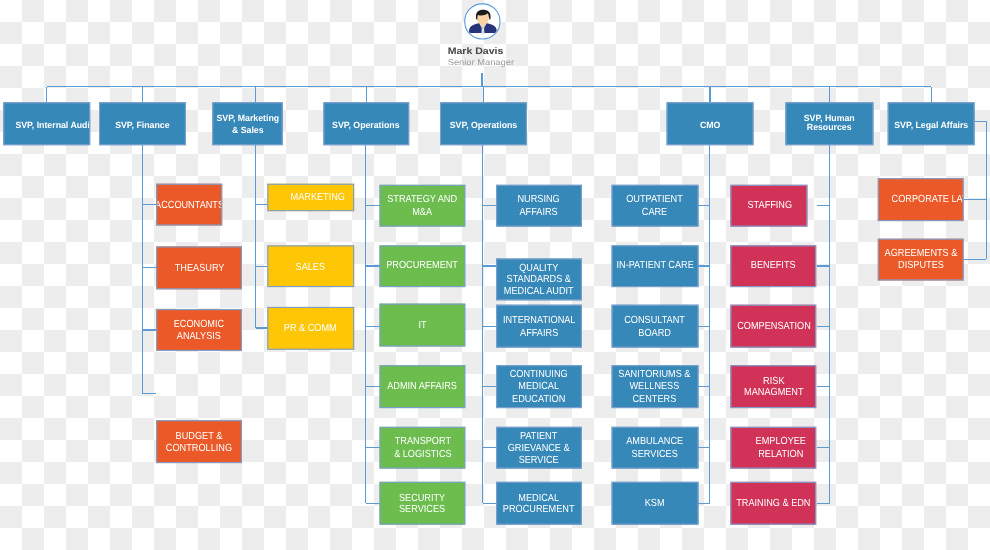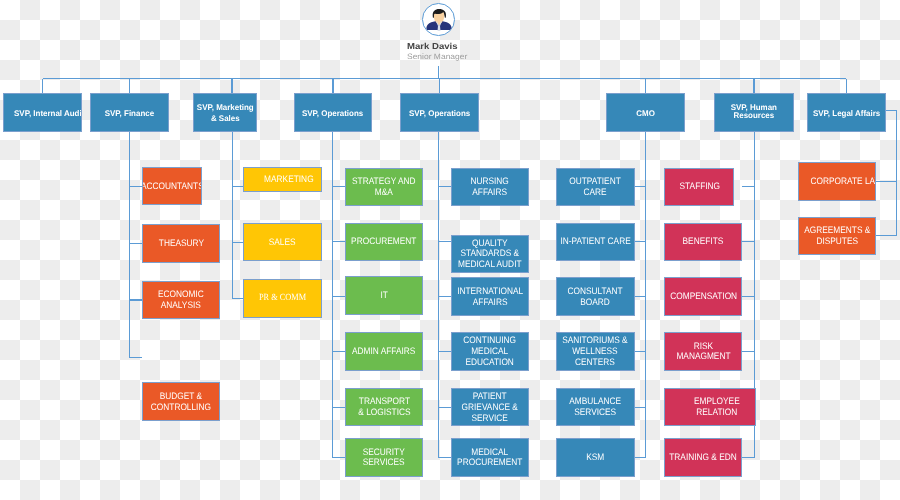--- a/index.html
+++ b/index.html
@@ -171,21 +171,21 @@
     <div class="node leaf" style="left: 243.4px; top: 166.8px; width: 78.3px; height: 25px; background: rgb(255, 198, 5); padding-left: 12px;">
       <div>
         <span>MARKETING</span>
       </div>
     </div>
     <div class="node leaf" style="left: 243.4px; top: 222.9px; width: 78.3px; height: 38.6px; background: rgb(255, 198, 5);">
       <div>
         <span>SALES</span>
       </div>
     </div>
-    <div class="node leaf" style="left: 243.4px; top: 279px; width: 78.3px; height: 38.6px; background: rgb(255, 198, 5); font-family: Liberation Serif, serif;">
+    <div class="node leaf" style="left: 243.4px; top: 279px; width: 78.3px; height: 38.6px; background: rgb(255, 198, 5);">
       <div>
         <span>PR &amp; COMM</span>
       </div>
     </div>
     <div class="node leaf" style="left: 345px; top: 167.5px; width: 78.3px; height: 38.6px; background: rgb(108, 188, 78);">
       <div>
         <span>STRATEGY AND</span>
         <span>M&amp;A</span>
       </div>
     </div>
@@ -304,21 +304,21 @@
       <div>
         <span>COMPENSATION</span>
       </div>
     </div>
     <div class="node leaf" style="left: 664.4px; top: 332.2px; width: 78px; height: 38.6px; background: rgb(209, 51, 88);">
       <div>
         <span>RISK</span>
         <span>MANAGMENT</span>
       </div>
     </div>
-    <div class="node leaf" style="left: 664.4px; top: 387.8px; width: 92px; height: 38.6px; background: rgb(209, 51, 88); padding-left: 12px;">
+    <div class="node leaf" style="left: 664.4px; top: 387.8px; width: 78px; height: 38.6px; background: rgb(209, 51, 88); padding-left: 12px;">
       <div>
         <span>EMPLOYEE</span>
         <span>RELATION</span>
       </div>
     </div>
     <div class="node leaf" style="left: 664.4px; top: 438.2px; width: 78px; height: 38.6px; background: rgb(209, 51, 88);">
       <div>
         <span>TRAINING &amp; EDN</span>
       </div>
     </div>

